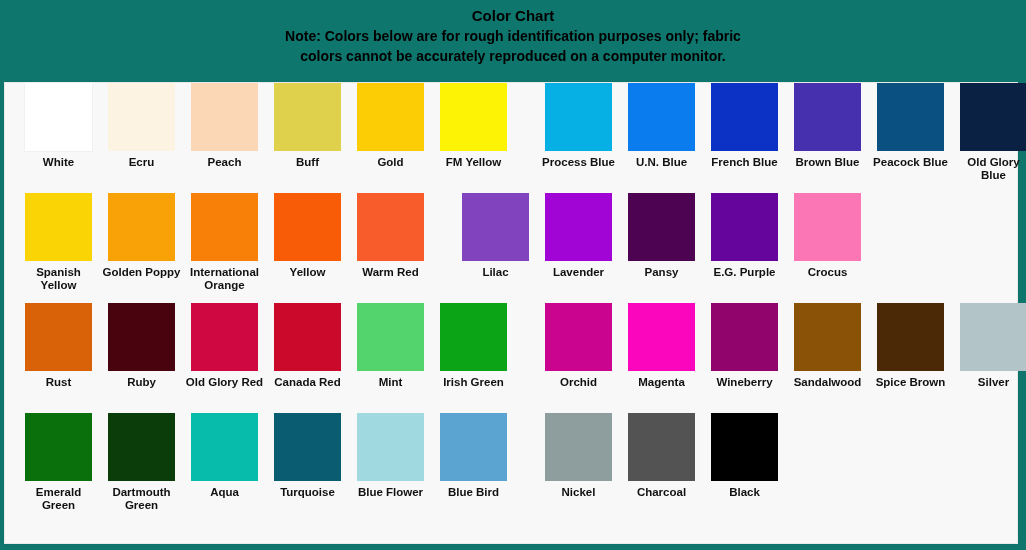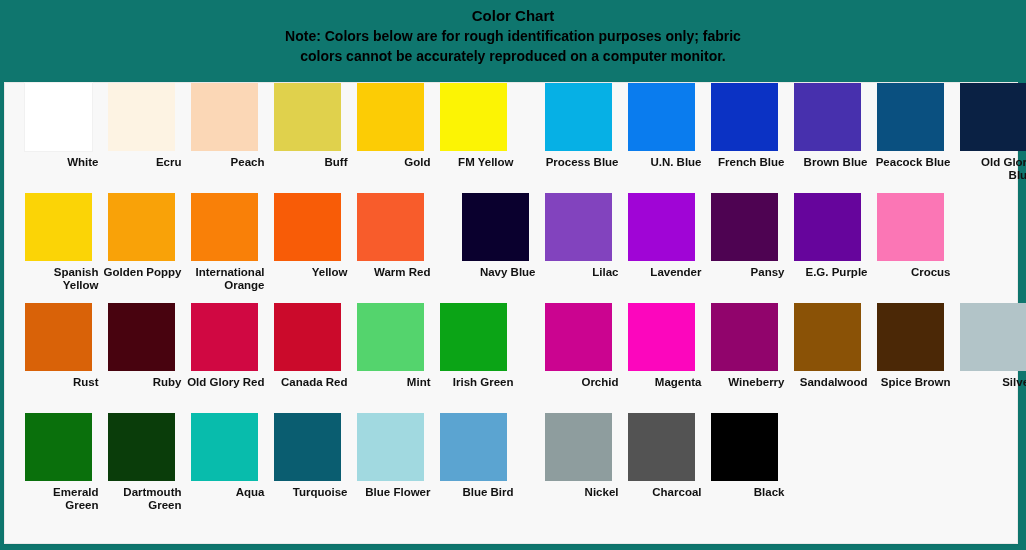--- a/index.html
+++ b/index.html
@@ -80,21 +80,21 @@
     display: flex;
     align-items: flex-start;
   }
   .group.right {
     margin-left: 22px;
   }
 
   .cell {
     width: 83px;
     box-sizing: border-box;
-    text-align: right;
+    text-align: center;
     display: flex;
     flex-direction: column;
     align-items: center;
   }
   .cell.empty .swatch,
   .cell.empty .label {
     visibility: hidden;
   }
 
   .swatch {
@@ -204,24 +204,20 @@
               <div class="swatch" style="background: rgb(248, 92, 7);"></div>
               <div class="label">Yellow</div>
             </div>
             <div class="cell">
               <div class="swatch" style="background: rgb(248, 92, 43);"></div>
               <div class="label">Warm Red</div>
             </div>
           </div>
           <div class="group right">
             <div class="cell">
-              <div class="swatch" style="background: rgb(10, 0, 46);"></div>
-              <div class="label">Navy Blue</div>
-            </div>
-            <div class="cell">
               <div class="swatch" style="background: rgb(130, 67, 190);"></div>
               <div class="label">Lilac</div>
             </div>
             <div class="cell">
               <div class="swatch" style="background: rgb(160, 5, 214);"></div>
               <div class="label">Lavender</div>
             </div>
             <div class="cell">
               <div class="swatch" style="background: rgb(78, 3, 82);"></div>
               <div class="label">Pansy</div>

